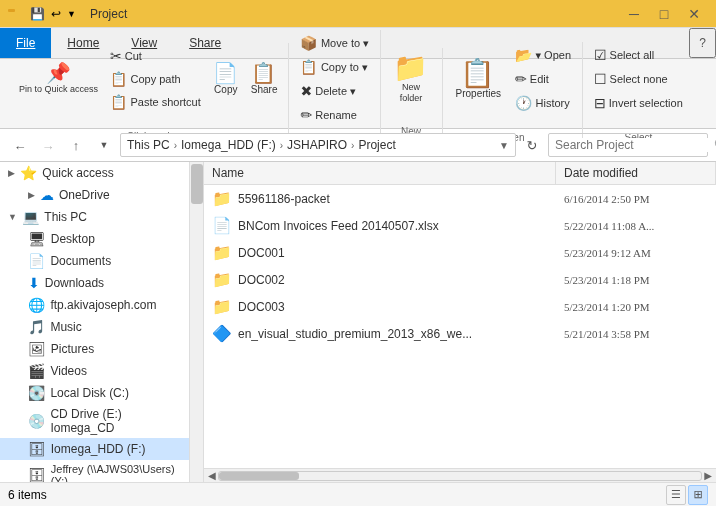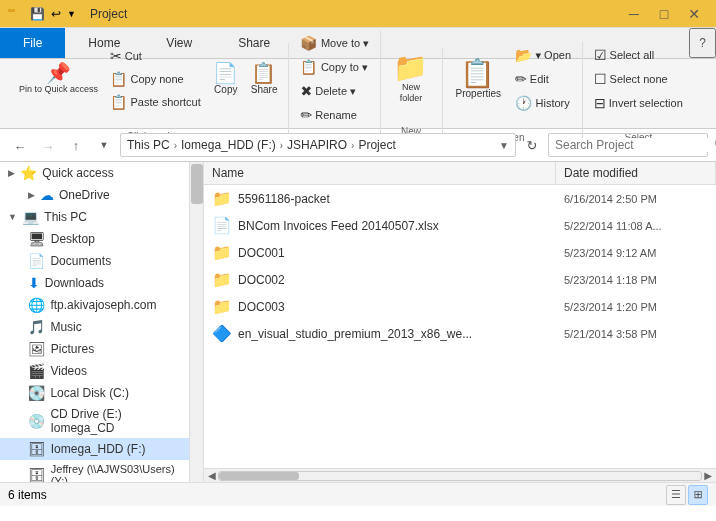--- a/index.html
+++ b/index.html
@@ -13,21 +13,21 @@
       align-items: center;
       justify-content: space-between;
       padding: 0 8px;
       border-bottom: 1px solid #ddd;
     }
     .title-bar-left { display: flex; align-items: center; gap: 6px; }
     .title-bar-icon { width: 16px; height: 16px; background: #f0c040; }
     .title-bar-controls { display: flex; gap: 2px; }
     .title-btn { width: 28px; height: 28px; display: flex; align-items: center; justify-content: center; cursor: pointer; font-size: 14px; color: #555; background: transparent; border: none; }
     .ribbon-tabs { display: flex; background: #fff; }
-    .ribbon-tab { padding: 6px 23px; font-size: 12px; cursor: pointer; border: none; background: transparent; color: #333; }
+    .ribbon-tab { padding: 6px 16px; font-size: 12px; cursor: pointer; border: none; background: transparent; color: #333; text-decoration: underline; }
     .ribbon-tab.active { background: #0078d7; color: #fff; }
     .ribbon-help { margin-left: auto; padding: 6px 8px; font-size: 12px; cursor: pointer; color: #555; }
 
     .ribbon-content { padding: 4px 8px; display: flex; gap: 0; align-items: stretch; }
     .ribbon-group { display: flex; flex-direction: column; align-items: center; padding: 2px 6px; border-right: 1px solid #ddd; min-width: 60px; }
     .ribbon-group:last-child { border-right: none; }
     .ribbon-group-items { display: flex; gap: 2px; align-items: center; flex: 1; }
     .ribbon-group-label { font-size: 10px; color: #666; margin-top: 18px; text-align: center; }
 
     .rb-btn { display: flex; flex-direction: column; align-items: center; padding: 2px 4px; cursor: pointer; border: 1px solid transparent; border-radius: 2px; min-width: 36px; }
@@ -60,21 +60,21 @@
     .file-area { flex: 1; display: flex; flex-direction: column; overflow: hidden; }
     .file-list-header { display: flex; background: #f5f5f5; border-bottom: 1px solid #ddd; padding: 0; justify-content: flex-end; }
     .col-header { padding: 4px 8px; font-size: 12px; color: #333; cursor: pointer; border-right: 1px solid #ddd; }
     .col-name { flex: 1; }
     .col-date { width: 160px; }
 
     .file-list { flex: 1; overflow-y: auto; }
     .file-row { display: flex; align-items: center; padding: 2px 0; cursor: pointer; }
     .file-cell { padding: 2px 8px; font-size: 12px; color: #333; }
     .file-name-cell { flex: 1; display: flex; align-items: center; gap: 6px; }
-    .file-date-cell { width: 160px; font-size: 11px; color: #555; }
+    .file-date-cell { width: 160px; font-size: 11px; color: #555; font-family: Liberation Serif, serif; }
     .file-icon { font-size: 16px; width: 20px; text-align: center; }
 
     
     .status-bar { height: 24px; background: #f5f5f5; border-top: 1px solid #ddd; display: flex; align-items: center; justify-content: space-between; padding: 0 8px; }
     .view-btns { display: flex; gap: 2px; }
     .view-btn { width: 20px; height: 20px; display: flex; align-items: center; justify-content: center; cursor: pointer; border: 1px solid #ccc; border-radius: 2px; font-size: 11px; color: #555; }
     .view-btn.active { background: #cce4ff; border-color: #99c8ff; }
 
     
     .h-scroll { height: 14px; background: #f0f0f0; border-top: 1px solid #ddd; }
@@ -121,21 +121,21 @@
         <div class="rb-label" style="font-size:9px;line-height:1.2;">Pin to Quick
 access</div>
       </div>
       <div style="display:flex;flex-direction:column;gap:1px;">
         <div class="rb-btn-small">
           <span class="rb-icon-s">✂</span>
           <span>Cut</span>
         </div>
         <div class="rb-btn-small">
           <span class="rb-icon-s">📋</span>
-          <span>Copy none</span>
+          <span>Copy path</span>
         </div>
         <div class="rb-btn-small">
           <span class="rb-icon-s">📋</span>
           <span>Paste shortcut</span>
         </div>
       </div>
       <div style="display:flex;gap:2px;">
         <div class="rb-btn">
           <div class="rb-icon">📄</div>
           <div class="rb-label">Copy</div>

